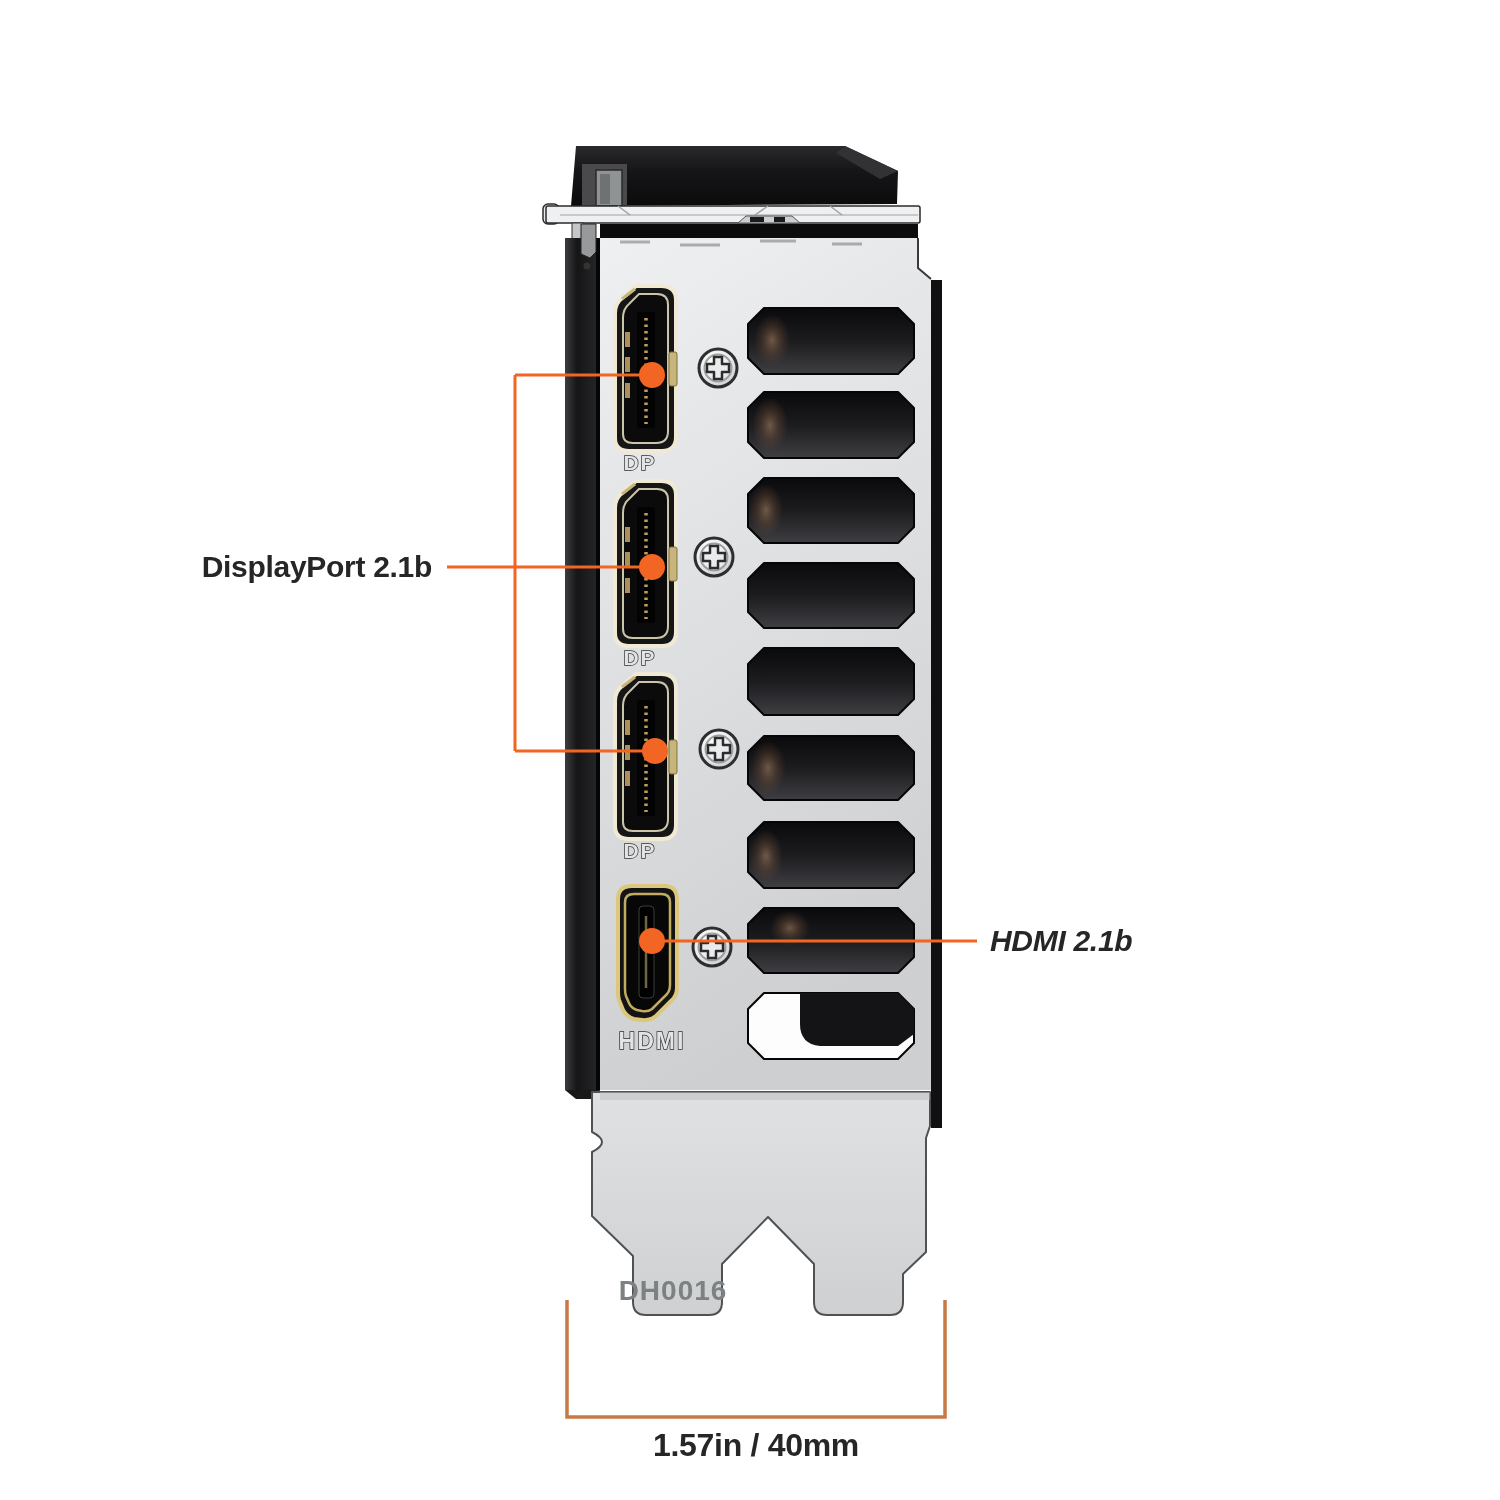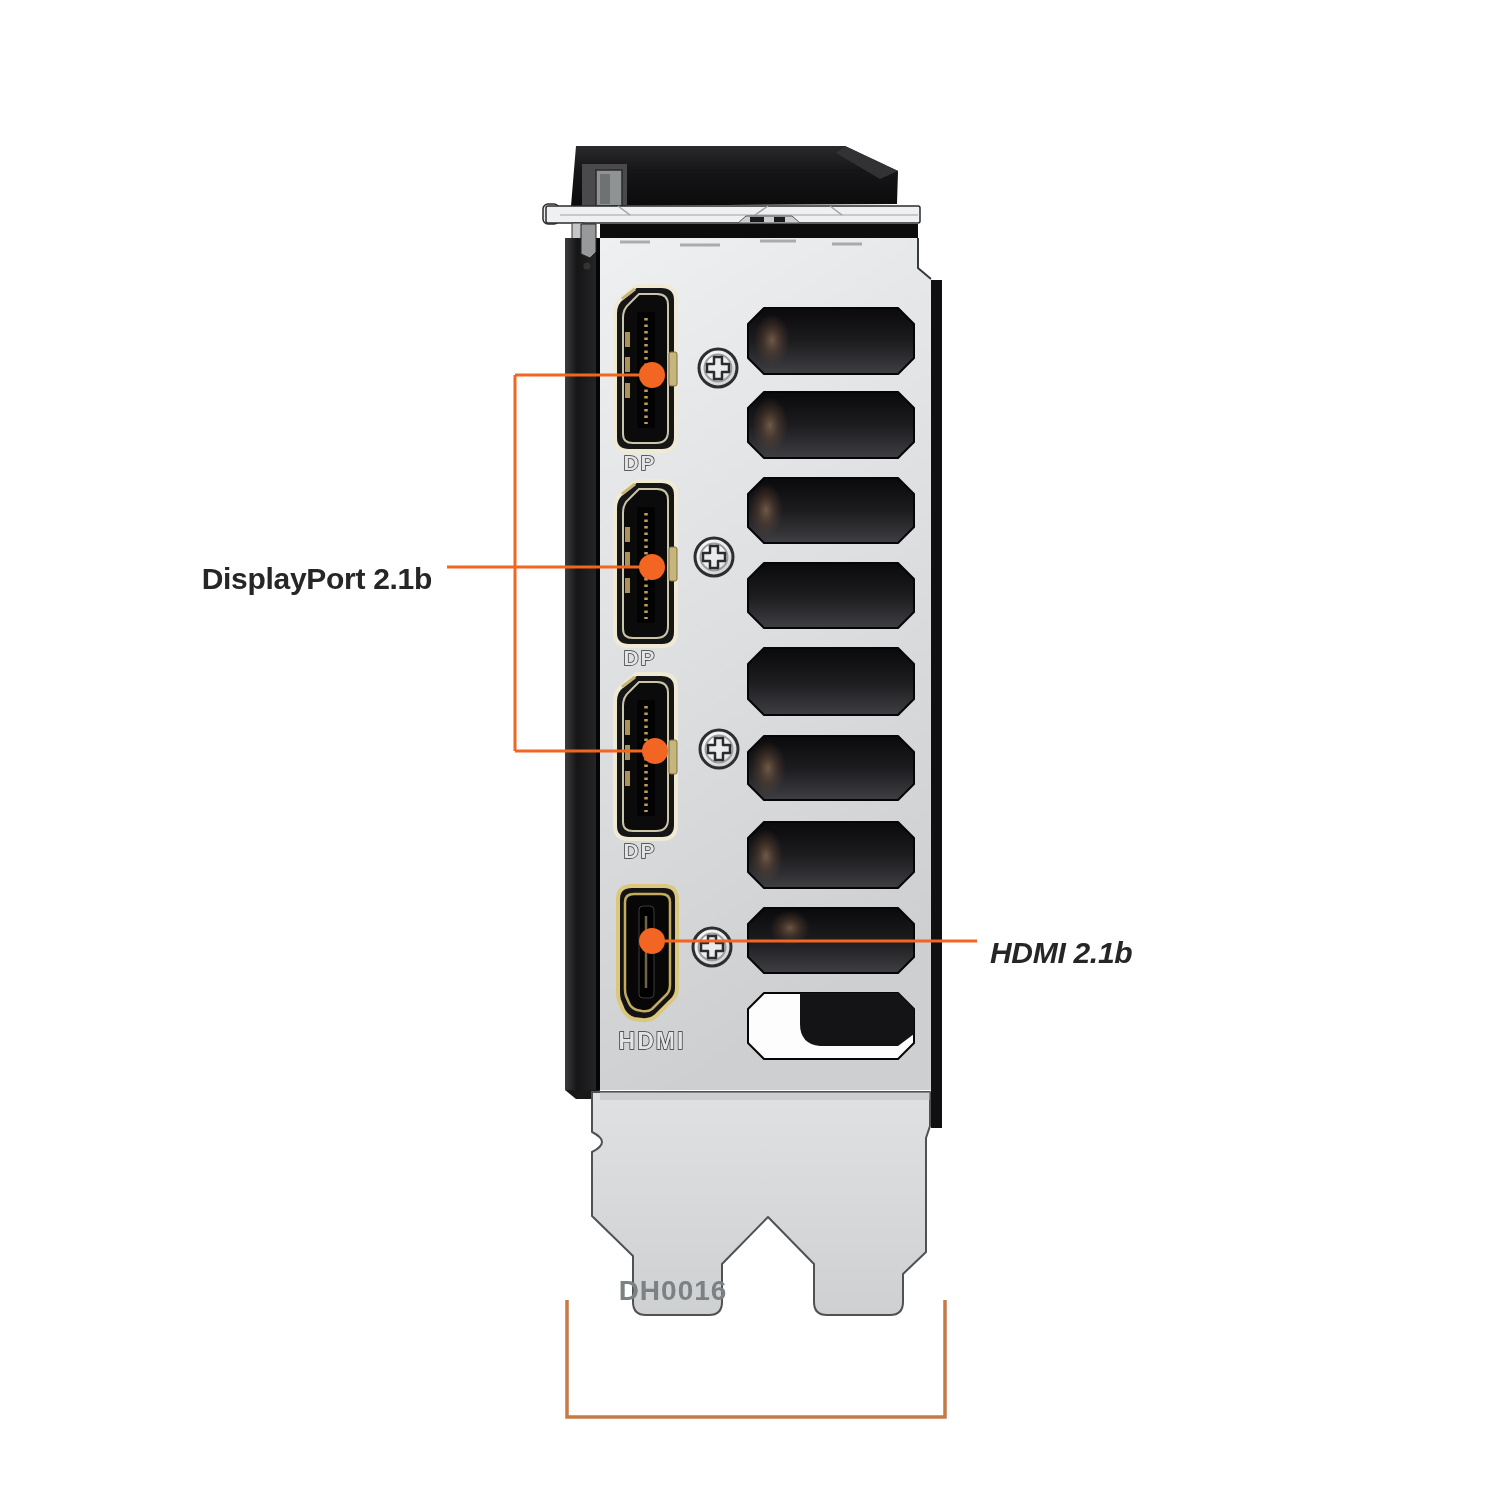--- a/index.html
+++ b/index.html
@@ -1,20 +1,20 @@
 <!DOCTYPE html>
 <html><head>
 <meta charset="utf-8">
 <style>
   html,body{margin:0;padding:0;background:#ffffff;}
   #canvas{position:relative;width:1500px;height:1500px;background:#ffffff;overflow:hidden;
           font-family:"Liberation Sans",sans-serif;}
   #gfx{position:absolute;left:0;top:0;}
   .ann-label{position:absolute;font-family:"Liberation Sans",sans-serif;font-weight:bold;
-             color:#262626;font-size:30px;line-height:40px;letter-spacing:-0.3px;white-space:nowrap;margin-top:12px;}
+             color:#262626;font-size:30px;line-height:40px;letter-spacing:-0.3px;white-space:nowrap;}
   .ann-right{text-align:right;}
   .ann-center{text-align:center;}
   .dim-label{font-size:32px;}
   svg text{font-family:"Liberation Sans",sans-serif;}
 </style>
 </head>
 <body>
 
 <div id="canvas">
 
@@ -210,14 +210,15 @@
 
     <g>
       <path d="M567,1300 L567,1417 L945,1417 L945,1300" fill="none" stroke="#C67A45" stroke-width="3.5"></path>
     </g>
   </svg>
 
   <div class="ann-label ann-right" style="left:132px;top:547px;width:300px;">DisplayPort 2.1b</div>
 
   <div class="ann-label" style="left:990px;top:921px;font-style:italic;">HDMI 2.1b</div>
 
+  <div class="ann-label ann-center dim-label" style="left:560px;top:1425px;width:392px;">1.57in / 40mm</div>
 
 </div>
 
 </body></html>

